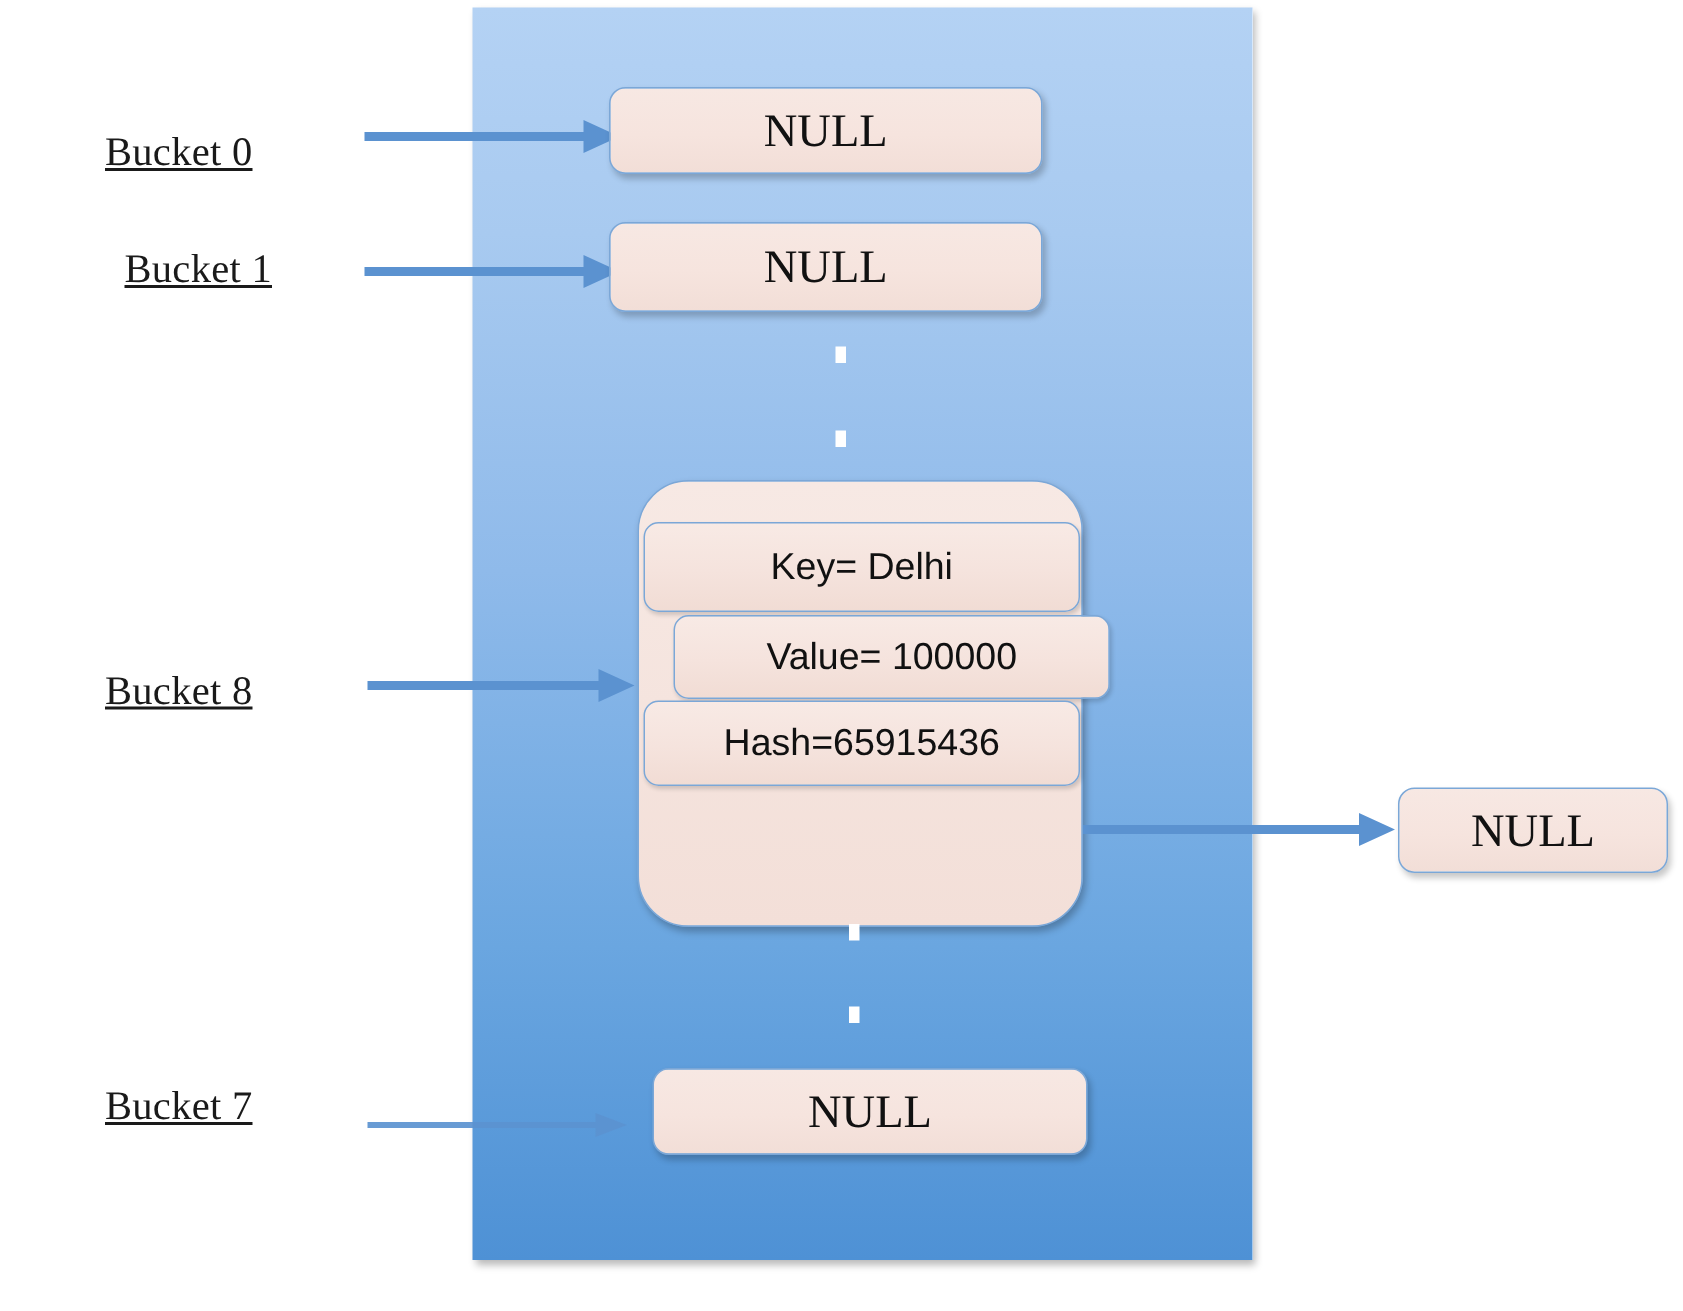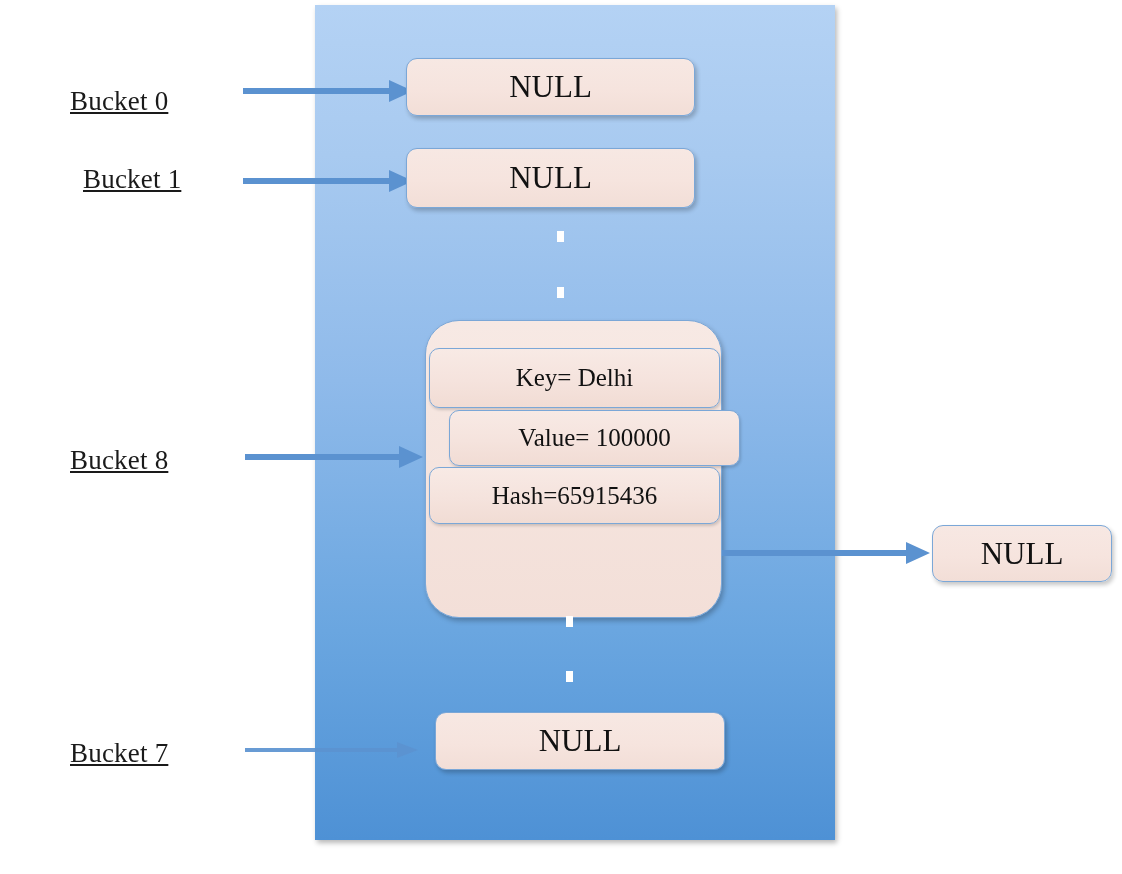--- a/index.html
+++ b/index.html
@@ -86,21 +86,21 @@
     position: absolute;
     left: 3px;
     width: 291px;
     background: linear-gradient(to bottom, #f8eae5 0%, #f5e3dd 55%, #f1dcd4 100%);
     border: 1.3px solid #7ba7d7;
     border-radius: 10px;
     box-sizing: border-box;
     display: flex;
     align-items: center;
     justify-content: center;
-    font-family: Liberation Serif, serif;
+    font-family: Liberation Sans, sans-serif;
     font-size: 25px;
     color: #111111;
     box-shadow: 1px 2px 3px rgba(0,0,0,0.16);
   }
 
   
   .dot {
     position: absolute;
     width: 7px;
     height: 11px;
@@ -155,21 +155,21 @@
     <svg width="208" height="26" viewBox="0 0 208 26">
       <path d="M0,10 L184,10 L184,2 L208,13 L184,24 L184,16 L0,16 Z" fill="#5b92d0"></path>
     </svg>
   </div>
 
   <div class="node-box" style="left:932px; top:525px; width:180px; height:57px;">NULL</div>
 
   <div class="dot" style="left:566px; top:616px;"></div>
   <div class="dot" style="left:566px; top:671px;"></div>
 
-  <div class="bucket-label" style="left:70px; top:738px;text-align:center;">Bucket 7</div>
+  <div class="bucket-label" style="left:70px; top:722px;text-align:center;">Bucket 7</div>
 
   <div class="arrow" style="left:245px; top:737px; width:173px;">
     <svg width="173" height="26" viewBox="0 0 173 26">
       <path d="M0,11 L152,11 L152,5 L173,13 L152,21 L152,15 L0,15 Z" fill="#5b92d0" opacity="0.92"></path>
     </svg>
   </div>
 
   <div class="node-box" style="left:435px; top:712px; width:290px; height:58px;">NULL</div>
 
 </div>

